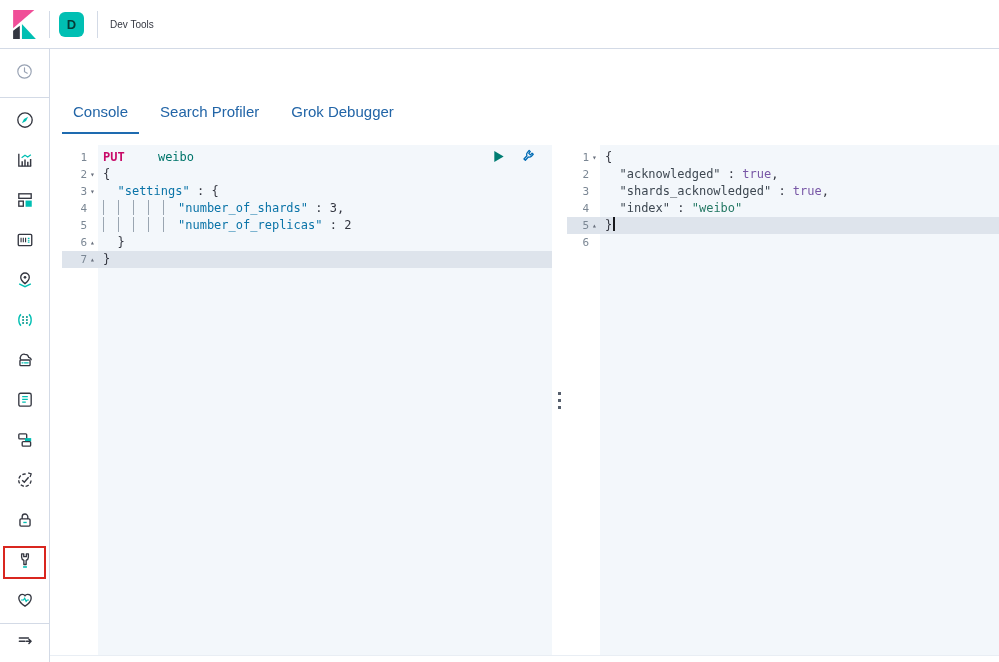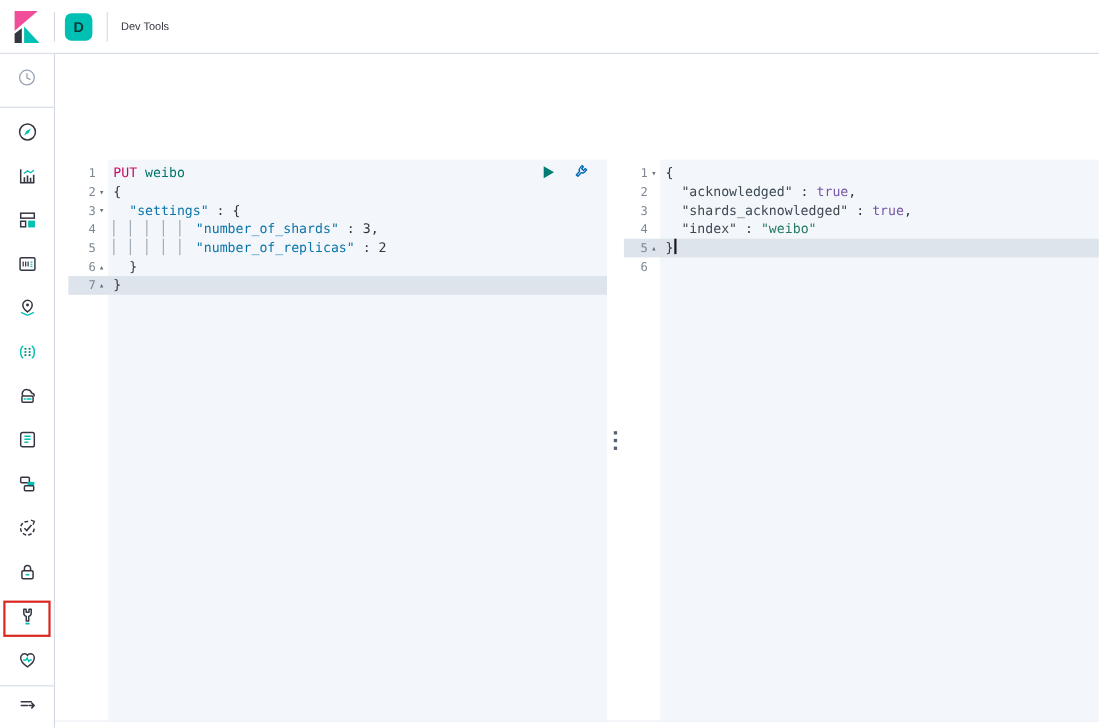--- a/index.html
+++ b/index.html
@@ -35,22 +35,22 @@
   .pane{position:absolute;top:11px;height:510px;font-family:"DejaVu Sans Mono",monospace;font-size:12px;line-height:17px;padding-top:4px;box-sizing:border-box;overflow:hidden;}
   .pane-req{left:12px;width:490px;background:linear-gradient(to right,#ffffff 36px,#f3f7fb 36px);}
   .pane-res{left:517px;right:0;background:linear-gradient(to right,#ffffff 33px,#f3f7fb 33px);}
   .row{display:flex;height:17px;}
   .row.active{background:#dee4ec;}
   .gut{flex:none;display:flex;align-items:center;justify-content:flex-end;color:#7b8794;font-size:11px;}
   .pane-req .gut{width:36px;}
   .pane-res .gut{width:33px;}
   .fold{width:11px;font-size:8px;color:#69707d;text-align:center;line-height:1;}
   .code{white-space:pre;padding-left:5px;color:#343741;flex:1;}
-  .t-m{color:#c80a68;}
-  .t-u{color:#00756b;}
+  .t-m{color:#c80a68;font-weight:bold;}
+  .t-u{color:#00756b;margin-left:26px;}
   .t-k{color:#0b74a8;}
   .t-p{color:#343741;}
   .t-n{color:#343741;}
   .t-b{color:#7857a6;text-align:center;}
   .t-s{color:#257965;}
   .t-rk{color:#3e4852;}
   .t-g{display:inline-block;width:14px;height:15px;border-left:1px solid #9aa5b1;vertical-align:-3px;}
   .cursor{display:inline-block;width:2px;height:14px;background:#17181c;vertical-align:-2px;margin-left:1px;}
   .req-actions{position:absolute;top:3px;right:16px;display:flex;gap:13px;align-items:center;}
   .req-actions .act{cursor:pointer;display:flex;align-items:center;}
@@ -184,20 +184,25 @@
         <div class="side-item">
           <span><svg width="18" height="18" viewBox="0 0 16 16" fill="none">
               <path d="M3 5.3h8M3 8.3h5" stroke="#343741" stroke-width="1.3" stroke-linecap="round"></path>
               <path d="M9.3 8.3h4M11.5 6.4 13.4 8.3l-1.9 1.9" stroke="#343741" stroke-width="1.3" stroke-linecap="round" stroke-linejoin="round"></path>
             </svg></span>
         </div>
       </div>
   </nav>
 
 
+  <div class="tab-row">
+      <div class="tab active">Console</div>
+      <div class="tab">Search Profiler</div>
+      <div class="tab">Grok Debugger</div>
+    </div>
 
   <div class="editor-area">
     <section class="pane pane-req">
       <div class="req-rows">
           <div class="row">
             <div class="gut">
               <span>1</span>
               <span class="fold"></span>
             </div>
             <div class="code"><span class="t-m">PUT</span><span class="t-p"> </span><span class="t-u">weibo</span></div>

